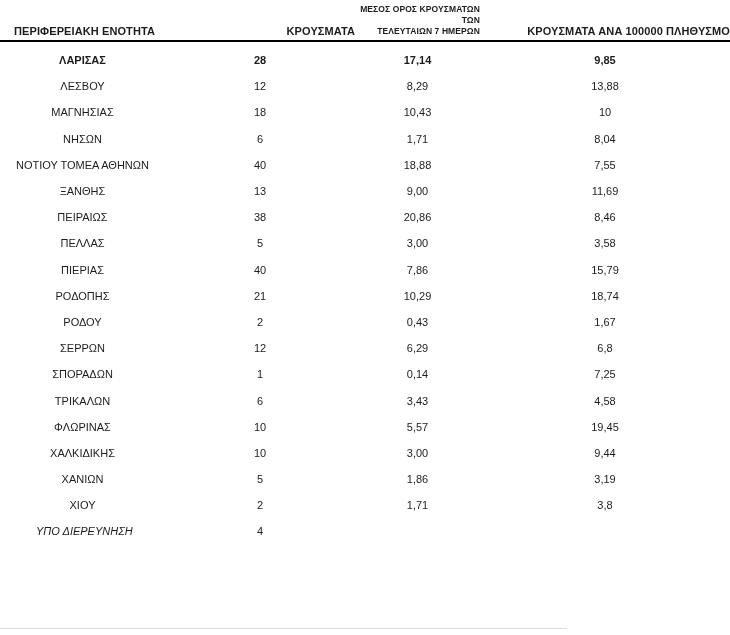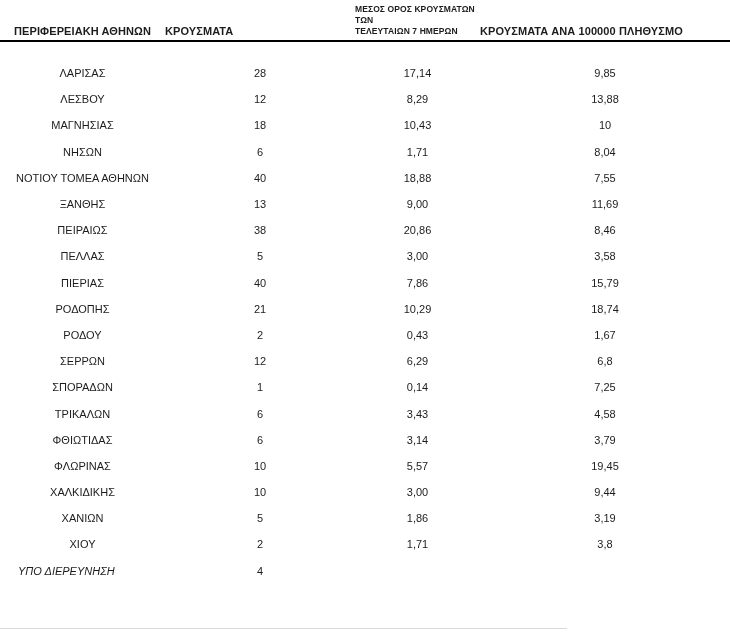--- a/index.html
+++ b/index.html
@@ -27,21 +27,21 @@
   col.c4 { width: 250px; }
 
   thead th {
     vertical-align: bottom;
     height: 37px;
     padding: 0 0 3px 0;
     border-bottom: 2px solid #000000;
     font-size: 11px;
     font-weight: 700;
     letter-spacing: 0.1px;
-    text-align: left;
+    text-align: right;
     line-height: 1.1;
   }
   thead th.h-region {
     text-align: left;
     padding-left: 14px;
   }
   thead th.h-avg7 {
     font-size: 8.5px;
     line-height: 11px;
   }
@@ -49,26 +49,26 @@
   tbody td {
     height: 26.2px;
     font-size: 11px;
     font-weight: 400;
     text-align: center;
     vertical-align: middle;
     padding: 0;
     white-space: nowrap;
     overflow: hidden;
   }
-  tbody tr:first-child td { padding-top: 18px; }
+  tbody tr:first-child td { padding-top: 5px; font-weight: bold; }
 
   tr.row-italic td.cell-region {
     font-style: italic;
     text-align: left;
-    padding-left: 18px;
+    padding-left: 36px;
   }
 
   .bottom-rule {
     position: absolute;
     left: 0;
     top: 628px;
     width: 567px;
     height: 1px;
     background: #d9d9d9;
   }
@@ -79,21 +79,21 @@
 <div class="page">
   <table class="cases">
     <colgroup>
       <col class="c1">
         <col class="c2">
         <col class="c3">
         <col class="c4">
     </colgroup>
     <thead>
       <tr>
-        <th class="h-region">ΠΕΡΙΦΕΡΕΙΑΚΗ ΑΘΗΝΩΝ</th>
+        <th class="h-region">ΠΕΡΙΦΕΡΕΙΑΚΗ ΕΝΟΤΗΤΑ</th>
         <th class="h-cases">ΚΡΟΥΣΜΑΤΑ</th>
         <th class="h-avg7">
           <div>ΜΕΣΟΣ ΟΡΟΣ ΚΡΟΥΣΜΑΤΩΝ ΤΩΝ</div>
           <div>ΤΕΛΕΥΤΑΙΩΝ 7 ΗΜΕΡΩΝ</div>
         </th>
         <th class="h-per100k">ΚΡΟΥΣΜΑΤΑ ΑΝΑ 100000 ΠΛΗΘΥΣΜΟ</th>
       </tr>
     </thead>
     <tbody id="table-body">
         <tr>
@@ -174,26 +174,20 @@
     <td class="cell-avg7">0,14</td>
     <td class="cell-per100k">7,25</td>
   </tr>
         <tr>
     <td class="cell-region">ΤΡΙΚΑΛΩΝ</td>
     <td class="cell-cases">6</td>
     <td class="cell-avg7">3,43</td>
     <td class="cell-per100k">4,58</td>
   </tr>
         <tr>
-    <td class="cell-region">ΦΘΙΩΤΙΔΑΣ</td>
-    <td class="cell-cases">6</td>
-    <td class="cell-avg7">3,14</td>
-    <td class="cell-per100k">3,79</td>
-  </tr>
-        <tr>
     <td class="cell-region">ΦΛΩΡΙΝΑΣ</td>
     <td class="cell-cases">10</td>
     <td class="cell-avg7">5,57</td>
     <td class="cell-per100k">19,45</td>
   </tr>
         <tr>
     <td class="cell-region">ΧΑΛΚΙΔΙΚΗΣ</td>
     <td class="cell-cases">10</td>
     <td class="cell-avg7">3,00</td>
     <td class="cell-per100k">9,44</td>

